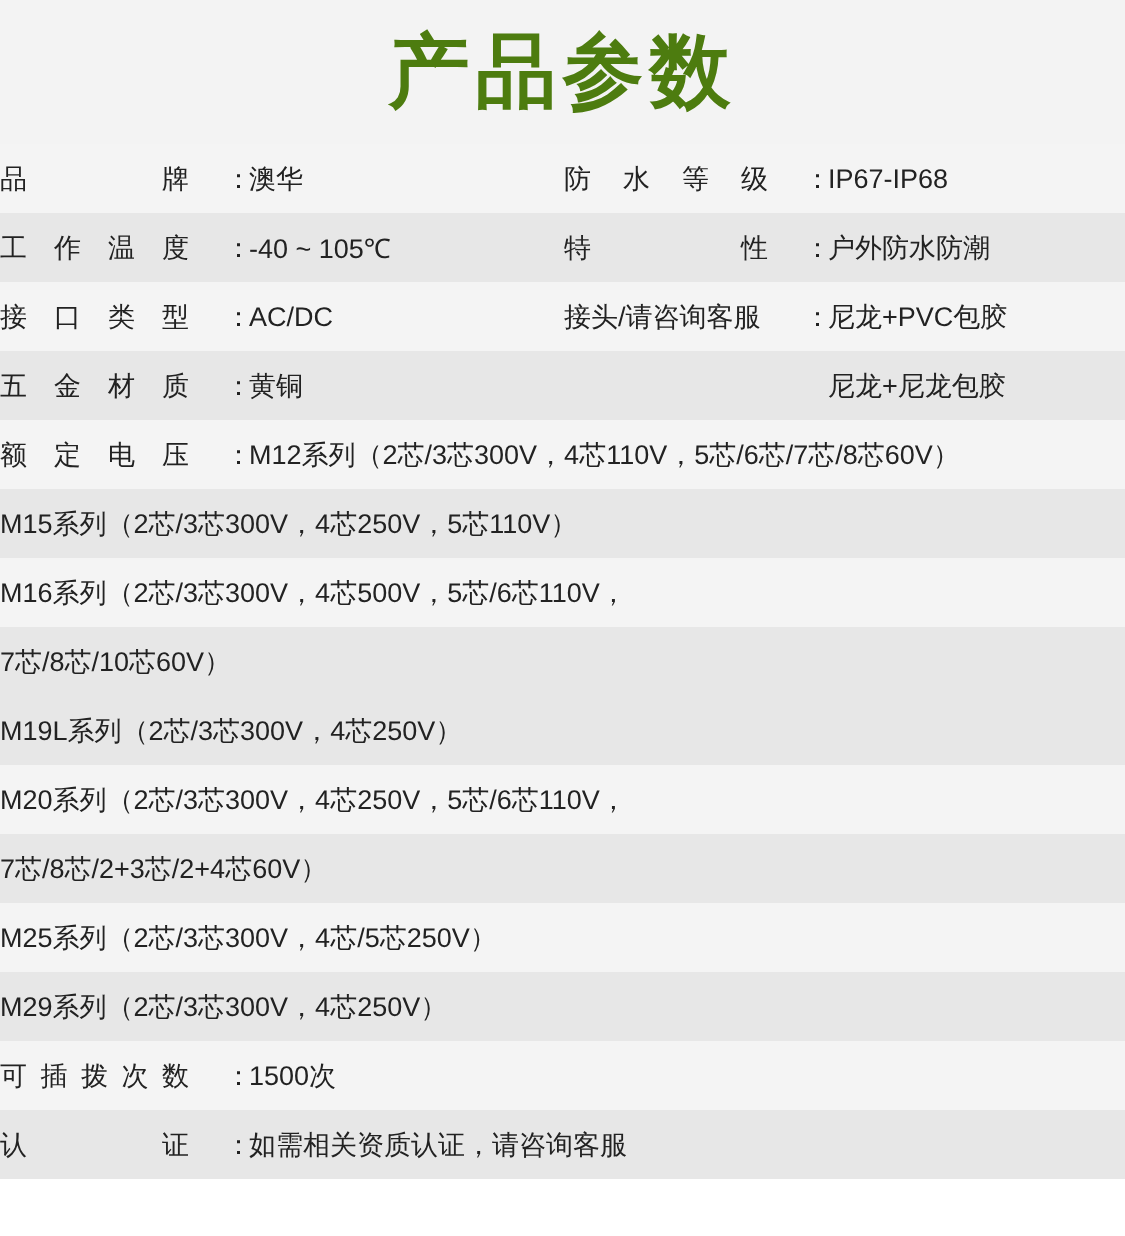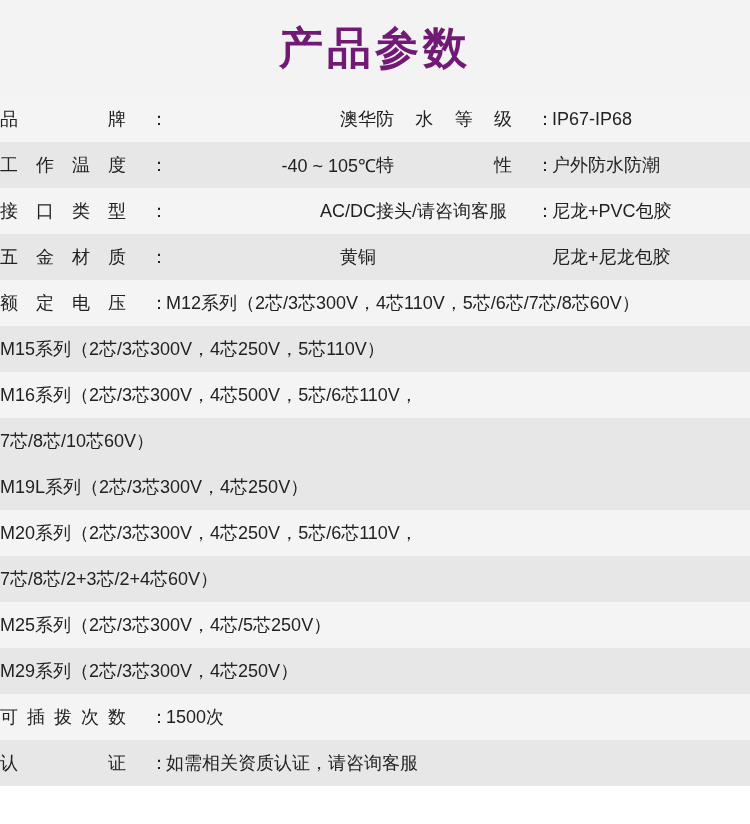--- a/index.html
+++ b/index.html
@@ -22,22 +22,22 @@
   }
   
   .title-band {
     height: 96px;
     background: #f3f3f3;
     display: flex;
     align-items: center;
     justify-content: center;
   }
   .title-text {
-    color: #701a75;
-    font-size: 44px;
+    color: #4d7c0f;
+    font-size: 54px;
     font-weight: bold;
     letter-spacing: 4px;
     line-height: 1;
   }
   
   .spec-table {
     width: 750px;
     border-collapse: collapse;
     table-layout: fixed;
   }
@@ -73,21 +73,21 @@
     padding-right: 10px;
     color: #222;
   }
   .val-right {
     padding-left: 4px;
     padding-right: 12px;
     text-align: left;
   }
   .col-left-lbl  { width: 150px; }
   .col-left-colon{ width: 16px; }
-  .col-left-val  { width: 210px; text-align: right; }
+  .col-left-val  { width: 210px; }
   .col-right-lbl { width: 160px; }
   .col-right-colon{ width: 16px; }
   .col-right-val { width: 198px; }
 
   .indent-val {
     padding-left: 172px;
   }
   .center-val {
     text-align: left;
     padding-left: 0;

